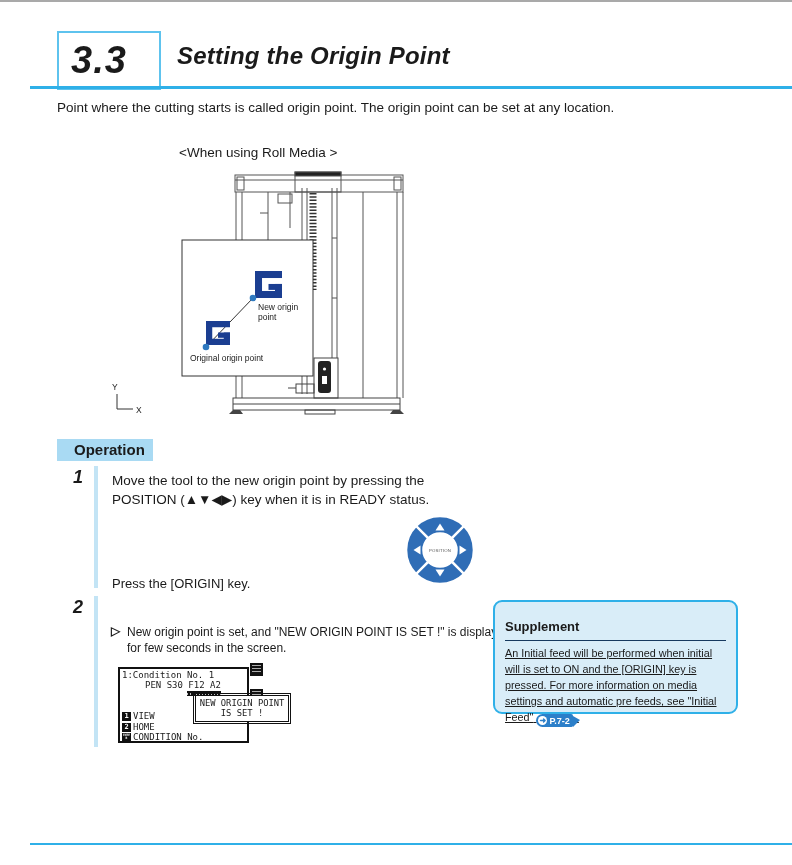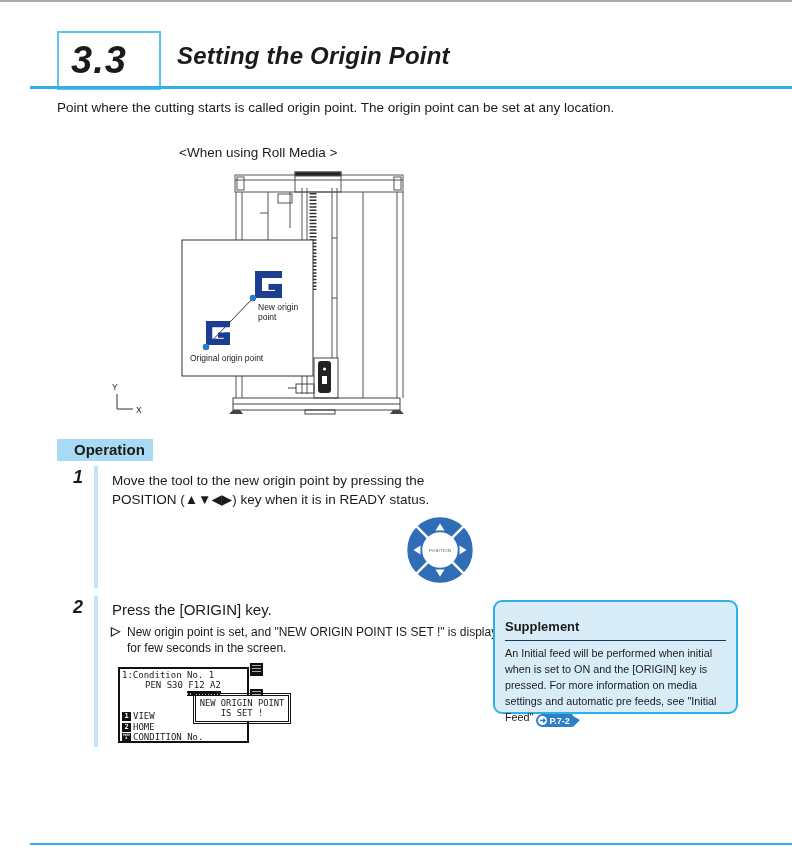--- a/index.html
+++ b/index.html
@@ -23,21 +23,21 @@
   #plotter-svg{left:100px;top:168px;}
 
   
   #op-heading{left:57px;top:439px;background:#a9daf3;font-weight:bold;font-size:15px;padding:2px 8px 3px 17px;}
   .step-num{font-style:italic;font-weight:bold;font-size:18px;}
   .step-bar{width:4px;background:#c3e4f5;}
   #s1-num{left:73px;top:467px;} #s1-bar{left:94px;top:466px;height:122px;}
   #s1-text{left:112px;top:471px;font-size:13.5px;line-height:19px;}
   #pad-svg{left:404px;top:514px;}
   #s2-num{left:73px;top:597px;} #s2-bar{left:94px;top:596px;height:151px;}
-  #s2-text{left:112px;top:601px;font-size:15px;}
+  #s2-text{left:112px;top:576px;font-size:13px;}
   #s2-marker{left:111px;top:624px;font-size:12px;font-weight:bold;}
   #s2-result{left:127px;top:625px;font-size:12px;line-height:15.5px;}
   .block{display:block;white-space:nowrap;}
 
   
   #lcd{left:118px;top:667px;width:131px;height:76px;background:#fff;border:2px solid #111;
        font-family:"DejaVu Sans Mono",monospace;font-size:9px;line-height:10px;box-sizing:border-box;padding-left:40px;}
   #lcd-line1{position:absolute;left:2px;top:1px;white-space:nowrap;}
   #lcd-line2{position:absolute;left:25px;top:11px;white-space:nowrap;}
   #lcd-bar{position:absolute;left:67px;top:22px;width:34px;height:5px;background:#111;
@@ -51,21 +51,21 @@
   .kb.enter{font-size:3px;line-height:3px;white-space:normal;word-break:break-all;padding-top:1px;box-sizing:border-box;}
   .sideb{position:absolute;width:13px;height:13px;background:#111;left:130px;z-index:2;
          background-image:repeating-linear-gradient(0deg,transparent 0 2px,rgba(255,255,255,.65) 2px 3px);
          background-size:9px 9px;background-position:2px 2px;background-repeat:no-repeat;}
   #sideb1{top:-6px;} #sideb2{top:20px;} #sideb3{top:34px;}
 
   
   #supplement{left:493px;top:600px;width:245px;height:114px;box-sizing:border-box;background:#d9edf8;
               border:2px solid #2fb0e8;border-radius:9px;padding:6px 10px;}
   #supp-title{font-weight:bold;font-size:13px;padding-bottom:6px;border-bottom:1.5px solid #16395f;margin-bottom:4px;margin-top:11px;}
-  #supp-body{font-size:10.8px;line-height:16px;}
+  #supp-body{font-size:10.8px;line-height:16px;text-decoration:underline;}
   #pref-badge{display:inline-flex;align-items:center;gap:2px;background:#2c7fc9;color:#fff;border-radius:7px 2px 2px 7px;
               height:13px;padding:0 3px 0 2px;font-size:9px;font-weight:bold;vertical-align:-2px;position:relative;}
   #pref-badge::after{content:"";position:absolute;right:-7px;top:2px;border-left:7px solid #2c7fc9;
               border-top:4px solid transparent;border-bottom:7px solid transparent;}
   #pref-badge .circ{width:9px;height:9px;border-radius:50%;background:#fff;color:#2c7fc9;font-size:8px;
               line-height:9px;text-align:center;display:inline-block;font-weight:bold;}
 </style>
 </head>
 <body>
 
@@ -212,21 +212,21 @@
     </div>
     <div class="sideb" id="sideb1"></div>
     <div class="sideb" id="sideb2"></div>
     <div class="sideb" id="sideb3"></div>
   </div>
 
   <div class="abs" id="supplement">
     <div id="supp-title">Supplement</div>
     <div id="supp-body">
       <span class="block">An Initial feed will be performed when initial</span>
-      <span class="block">when is set to ON and the [ORIGIN] key is</span>
+      <span class="block">will is set to ON and the [ORIGIN] key is</span>
       <span class="block">pressed. For more information on media</span>
       <span class="block">settings and automatic pre feeds, see "Initial</span>
       <span>Feed"</span>
       <span id="pref-badge">
           <span class="circ">➜</span>
           <span>P.7-2</span>
         </span>
       <span>.</span>
     </div>
   </div>

